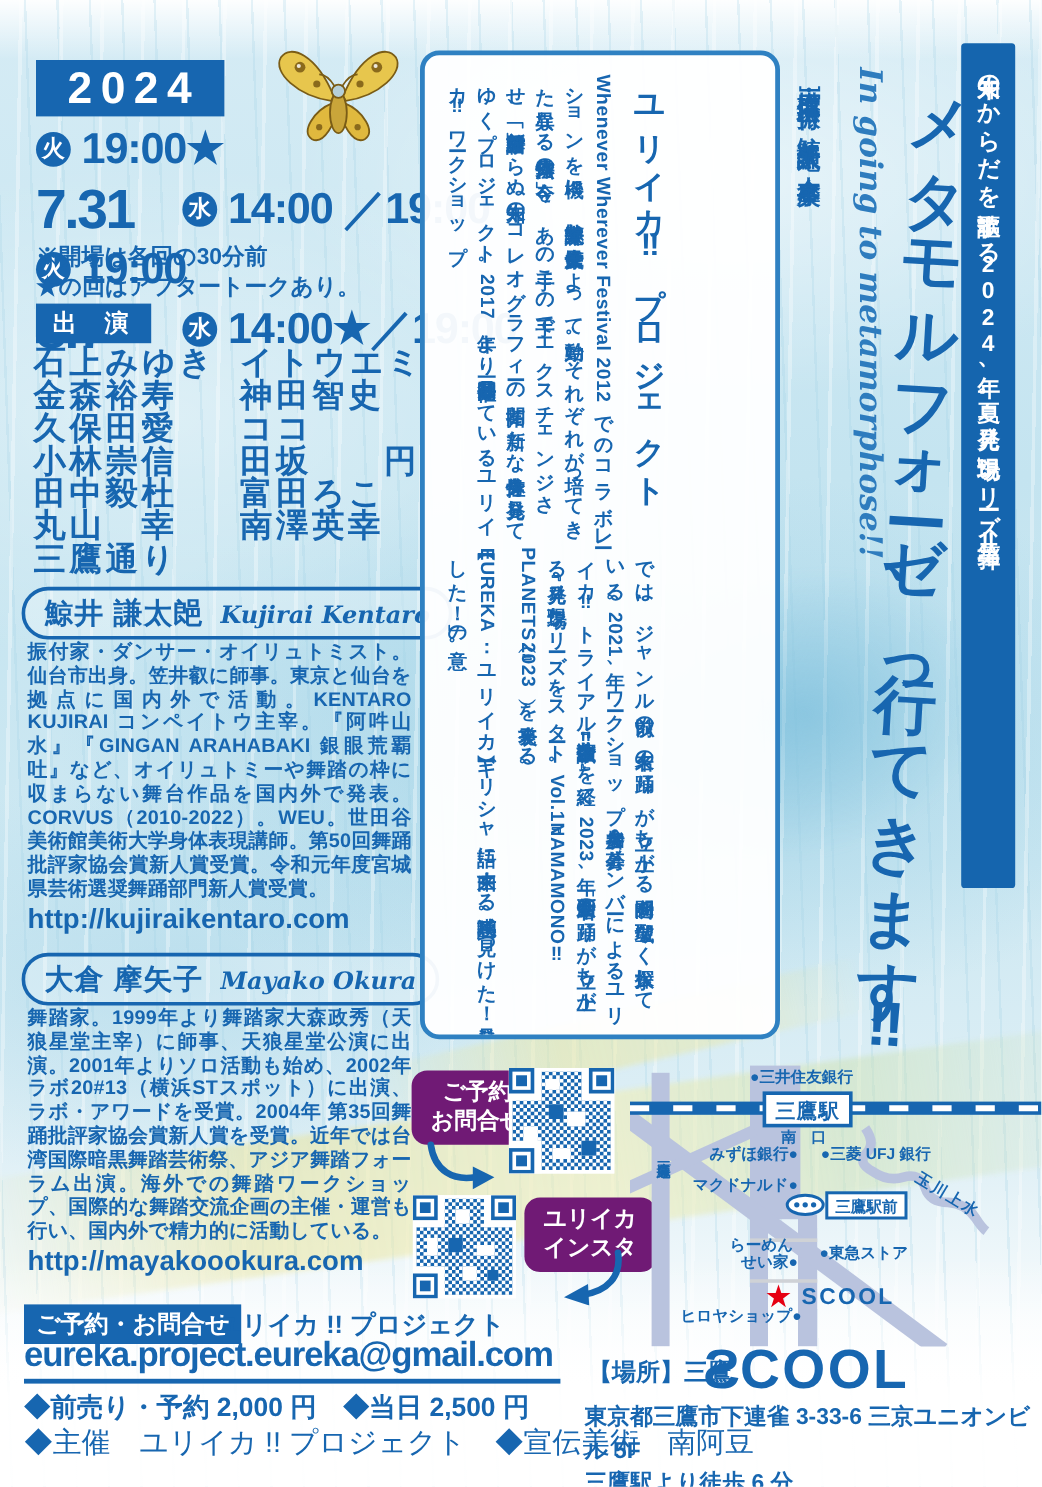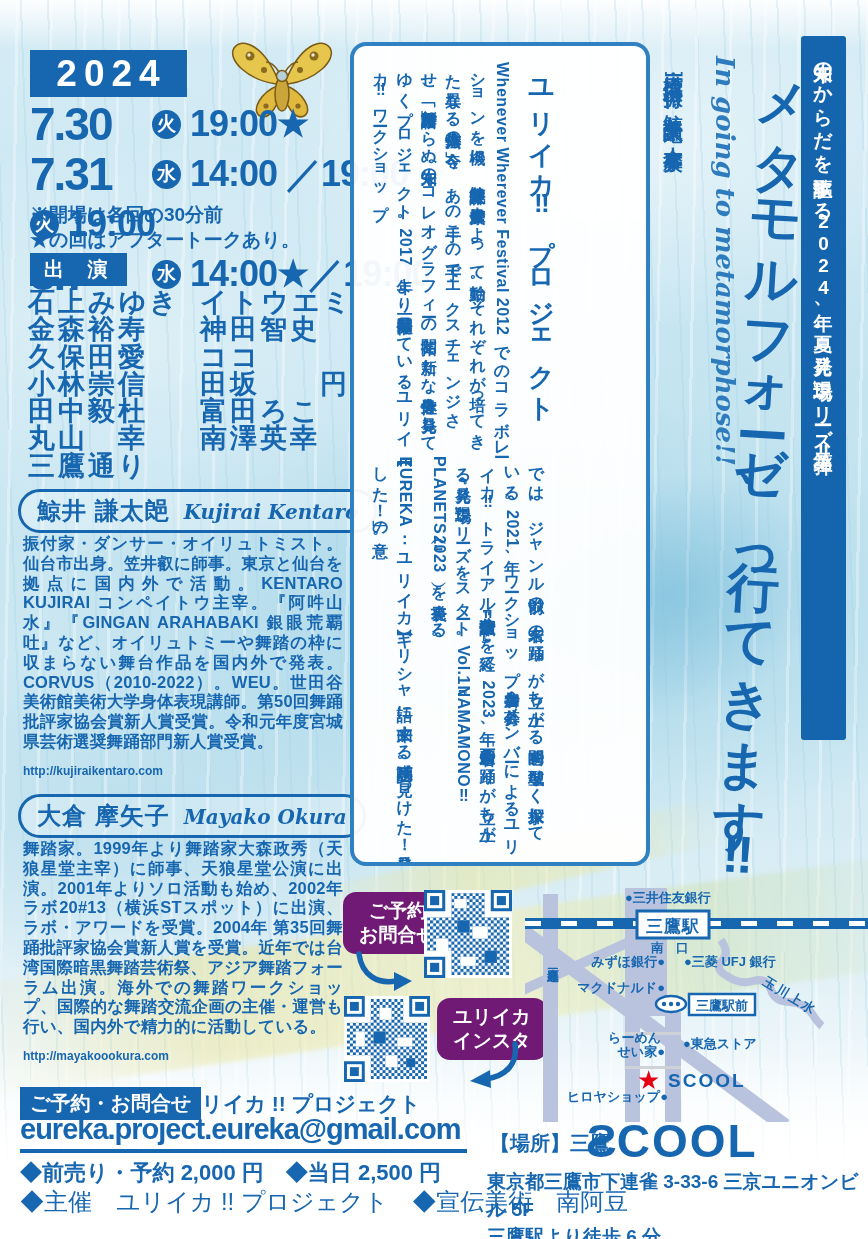--- a/index.html
+++ b/index.html
@@ -45,31 +45,31 @@
   .dates { left:30px; top:99px; }
   .date-row { display:flex; align-items:center; height:50px; white-space:nowrap; }
   .date-num { width:122px; font-size:46px; font-weight:800; letter-spacing:-2px; }
   .day-circle { width:29px; height:29px; border-radius:50%; background:#1766b0; color:#fff;
     font-size:19px; font-weight:700; display:flex; align-items:center; justify-content:center; margin-right:9px; flex:0 0 29px; }
   .date-time { font-size:36px; font-weight:800; letter-spacing:-1px; }
   .date-notes { left:30px; top:203px; font-size:19px; font-weight:700; line-height:1.3; }
 
   
   .cast-head { left:30px; top:253px; background:#1766b0; color:#fff; font-size:20px; font-weight:800;
-    letter-spacing:9px; padding:3px 10px 3px 14px; }
+    letter-spacing:9px; padding:3px 10px 3px 14px;font-family:Liberation Serif, serif; }
   .cast { left:28px; top:289px; width:316px; display:grid; grid-template-columns:172px 1fr; }
   .cast span { font-size:27px; font-weight:800; letter-spacing:3px; line-height:27.3px; white-space:nowrap; }
 
   
   .capsule { border:3px solid #1766b0; border-radius:26px; padding:3px 16px; display:inline-flex;
     align-items:baseline; gap:14px; background:rgba(255,255,255,.25); white-space:nowrap; }
   .capsule .jp { font-size:24px; font-weight:800; letter-spacing:1px; }
   .capsule .en { font-family:"DejaVu Serif",serif; font-style:italic; font-size:20px; font-weight:700; }
   .bio { width:320px; font-size:16.5px; font-weight:600; line-height:1.17; text-align:justify; letter-spacing:.2px; }
-  .bio .url { display:block; font-size:12px; font-weight:700; letter-spacing:0; margin-top:12px; }
+  .bio .url { display:block; font-size:23px; font-weight:700; letter-spacing:0; margin-top:0; }
   #capsule1 { left:18px; top:489px;justify-content:center; } #bio1 { left:23px; top:534px; }
   #capsule2 { left:18px; top:794px; } #bio2 { left:23px; top:839px; }
   .bio-line { line-height:1.2; }
 
   
   .proj-box { left:350px; top:42px; width:300px; height:824px; background:rgba(255,255,255,.95);
     border:4px solid #2f81c2; border-radius:16px; padding:16px 14px; overflow:hidden; }
   .proj-block { writing-mode:vertical-rl; text-orientation:mixed; color:#1766b0;
     font-size:16px; font-weight:700; line-height:1.52; letter-spacing:.5px; }
   #proj-b1 { height:388px; } #proj-b2 { height:392px; margin-top:6px; }
@@ -145,21 +145,20 @@
       <circle cx="91" cy="23" r="1.7"></circle>
   </g>
   <ellipse cx="60" cy="62" rx="7" ry="17" fill="#c9a53a" stroke="#7a5c16" stroke-width="1.5"></ellipse>
   <circle cx="60" cy="44" r="5.5" fill="#b5cfd8" stroke="#7a5c16" stroke-width="1.5"></circle>
   <path d="M57 40 C 52 32, 48 30, 44 30 M63 40 C 68 32, 72 30, 76 30" stroke="#7a5c16" stroke-width="1.5" fill="none"></path>
 </svg>
 
 <div class="abs year-box">2024</div>
 <div class="abs dates">
   <div class="date-row">
-    <span class="date-num">7.30</span>
     <span class="day-circle">火</span>
     <span class="date-time">19:00★</span>
   </div>
   <div class="date-row">
     <span class="date-num">7.31</span>
     <span class="day-circle">水</span>
     <span class="date-time">14:00 ／19:00</span>
   </div>
   <div class="date-row">
     <span class="day-circle">火</span>

